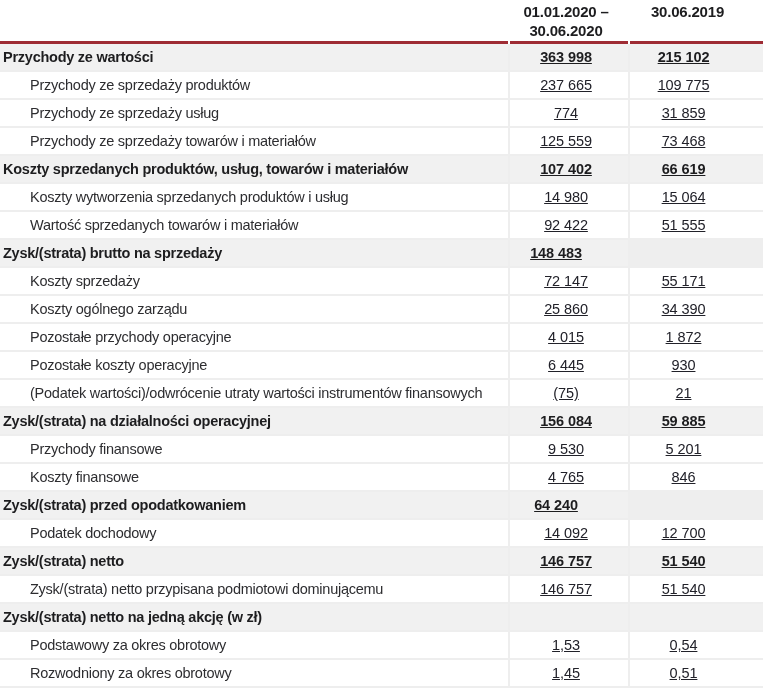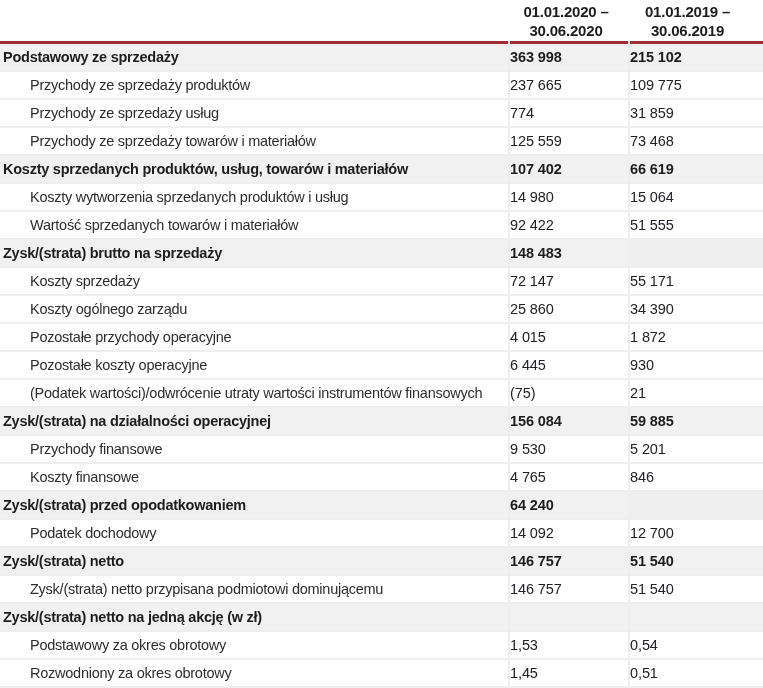--- a/index.html
+++ b/index.html
@@ -61,22 +61,23 @@
     white-space: nowrap;
     overflow: hidden;
   }
   .row .label {
     color: var(--text);
     padding-left: 30px;
     letter-spacing: -0.25px;
   }
   .row .num {
     color: var(--number-text);
-    text-align: left;
+    text-align: center;
     letter-spacing: -0.1px;
+    text-decoration: underline;
   }
   .row .num.c1 { padding-right: 6px; }
   .row .num.c2 { padding-right: 26px; }
   .row.section .cell {
     background: var(--section-row-bg);
     font-weight: bold;
     color: var(--section-text);
   }
   .row.section .label { padding-left: 3px; }
 </style>
@@ -85,27 +86,26 @@
 
 <div class="fin-table">
 
   <div class="grid-row header-row">
     <div class="cell"></div>
     <div class="cell h-period p1">
       <div>01.01.2020 –</div>
       <div>30.06.2020</div>
     </div>
     <div class="cell h-period p2">
-      <div>01.01.2019 –</div>
       <div>30.06.2019</div>
     </div>
   </div>
 
   <div class="grid-row row section">
-    <div class="cell label">Podstawowy ze sprzedaży</div>
+    <div class="cell label">Przychody ze wartości</div>
     <div class="cell num c1">363 998</div>
     <div class="cell num c2">215 102</div>
   </div>
   <div class="grid-row row">
     <div class="cell label">Przychody ze sprzedaży produktów</div>
     <div class="cell num c1">237 665</div>
     <div class="cell num c2">109 775</div>
   </div>
   <div class="grid-row row">
     <div class="cell label">Przychody ze sprzedaży usług</div>

